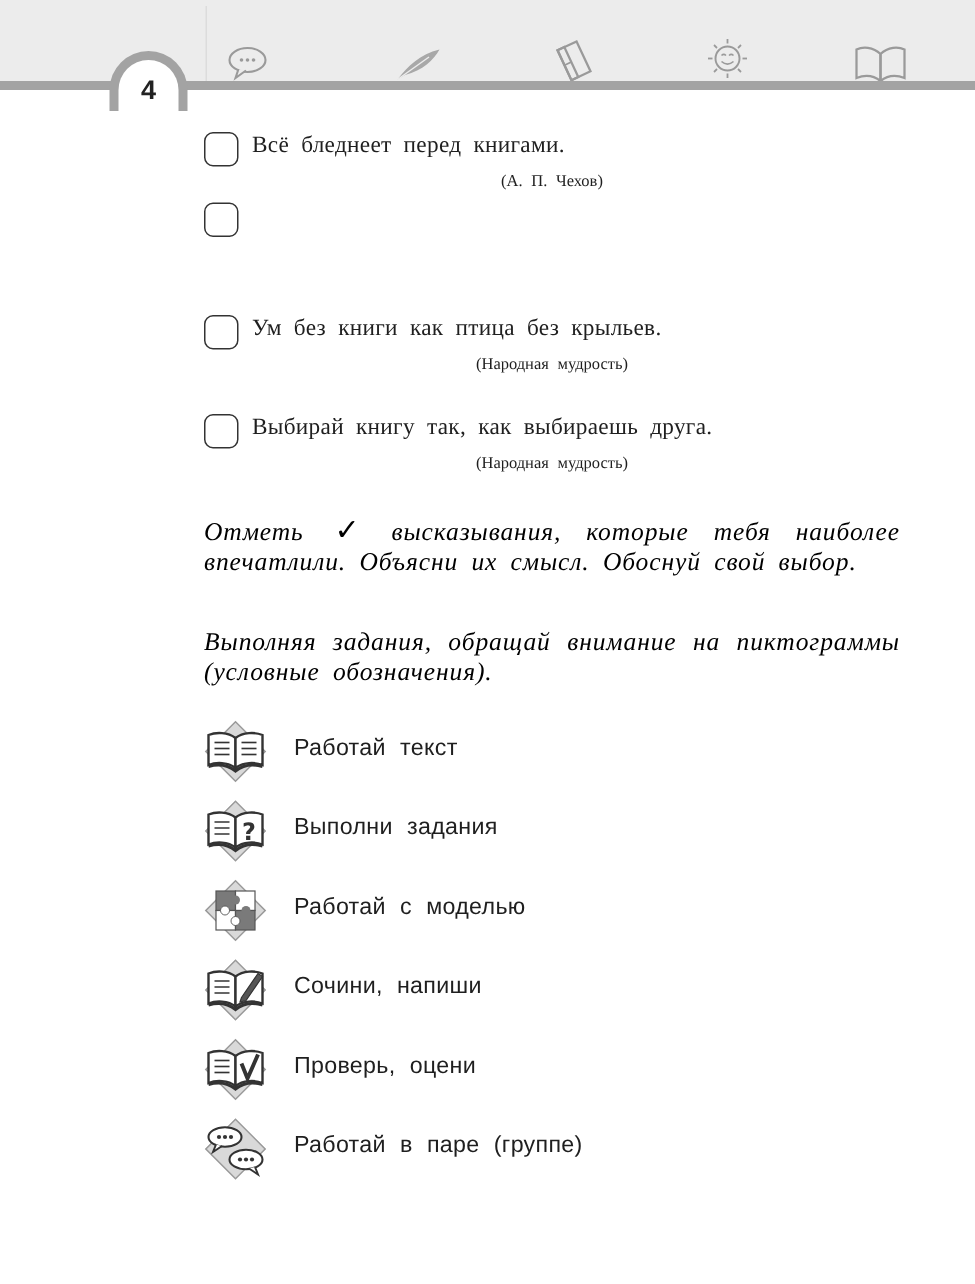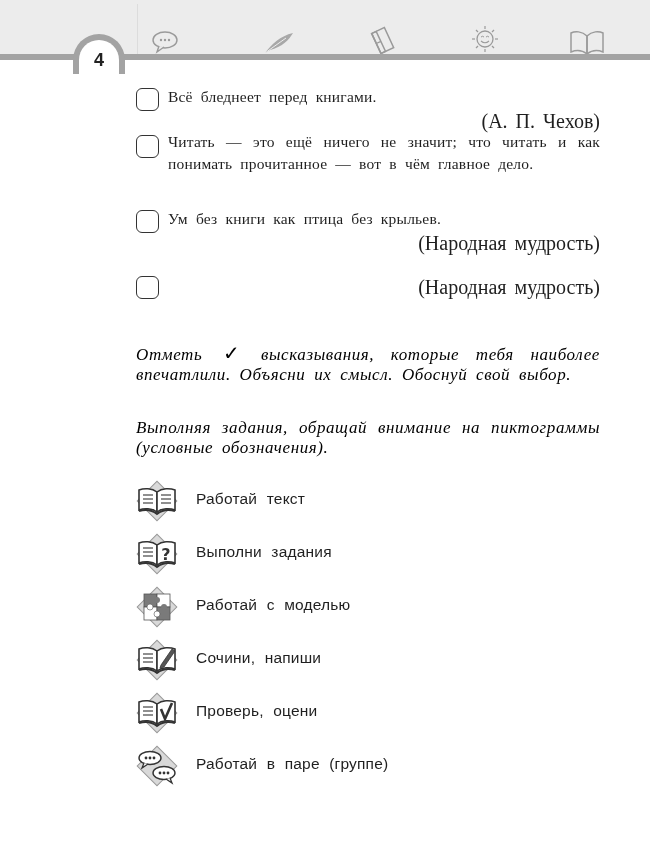--- a/index.html
+++ b/index.html
@@ -36,21 +36,21 @@
     .checkbox {
       position: absolute; left: 0; top: 2px; width: 20px; height: 20px;
       border: 1.6px solid #333; border-radius: 6px; background: #fff; box-sizing: border-box;
       width: 23px; height: 23px;
     }
     .quote-text {
       margin-left: 32px; font-size: 15.5px; line-height: 22px; word-spacing: 4px; letter-spacing: 0.2px;
       text-align: justify;
     }
     .quote-author {
-      text-align: right; font-size: 20px; line-height: 22px; word-spacing: 3px; margin-top: 2px;
+      text-align: center; font-size: 11px; line-height: 22px; word-spacing: 3px; margin-top: 2px;
     }
     .serif-block {
       position: absolute; left: 136px; width: 464px;
       font-family: "Liberation Serif", "DejaVu Serif", serif; font-size: 17px; line-height: 20px;
       text-align: justify; letter-spacing: 0.6px; word-spacing: 4px; color: #000000; font-style: italic;
     }
     .check-glyph { font-family: "DejaVu Sans", sans-serif; font-size: 20px; display: inline-block; margin: 0 4px; }
     .legend-item { position: absolute; left: 134px; height: 46px; }
     .legend-icon { position: absolute; left: 0; top: 0; width: 46px; height: 46px; }
     .legend-label {
@@ -114,31 +114,31 @@
 </div>
 
 <div class="quote" style="top:86px">
   <div class="checkbox"></div>
   <div class="quote-text">Всё бледнеет перед книгами.</div>
   <div class="quote-author">(А. П. Чехов)</div>
 </div>
 
 <div class="quote" style="top:131px">
   <div class="checkbox" style="top:4px"></div>
-  <div class="quote-text">Читать — это ещё ничего не значит; что читать и как понимать прочитанное — вот в чём главное дело.</div>
 </div>
 
 <div class="quote" style="top:208px">
   <div class="checkbox"></div>
   <div class="quote-text">Ум без книги как птица без крыльев.</div>
   <div class="quote-author">(Народная мудрость)</div>
 </div>
 
 <div class="quote" style="top:274px">
   <div class="checkbox"></div>
+  <div class="quote-text">Выбирай книгу так, как выбираешь друга.</div>
   <div class="quote-author">(Народная мудрость)</div>
 </div>
 
 <div class="serif-block" style="top:343px">
   <span>Отметь</span>
   <span class="check-glyph">✓</span>
   <span>высказывания, которые тебя наиболее впечатлили. Объясни их смысл. Обоснуй свой выбор.</span>
 </div>
 
 <div class="serif-block" style="top:418px">Выполняя задания, обращай внимание на пиктограммы (условные обозначения).</div>

